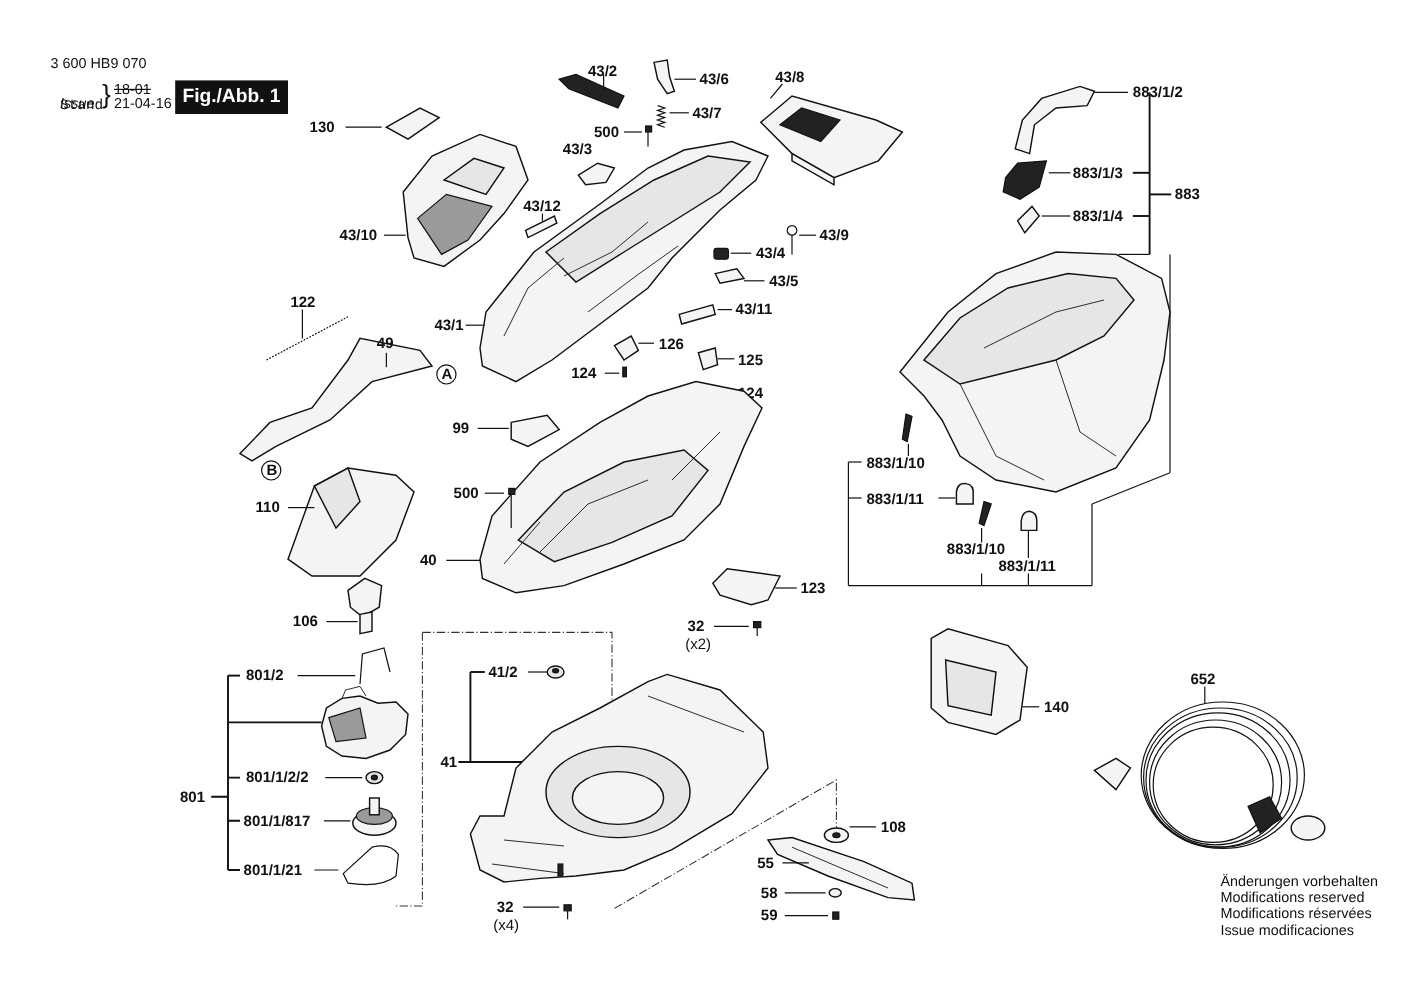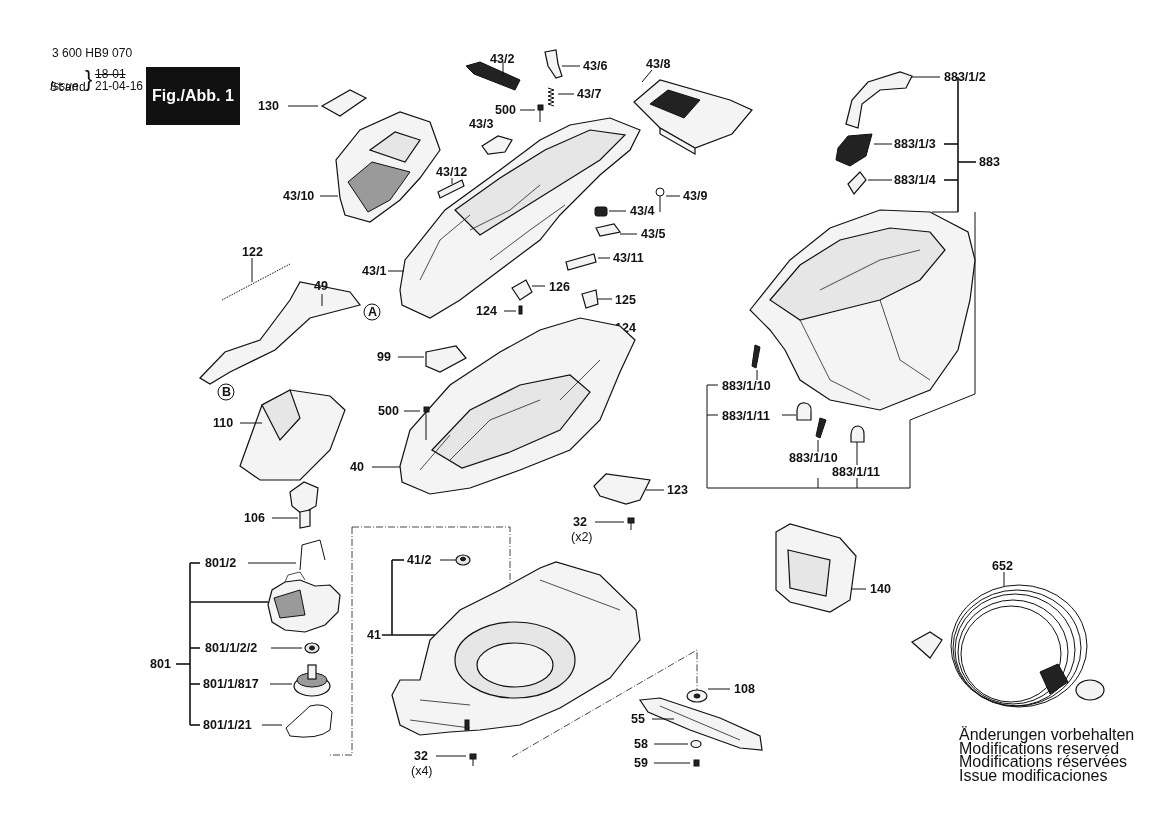--- a/index.html
+++ b/index.html
@@ -1,38 +1,38 @@
 <!DOCTYPE html>
 <html><head>
 <meta charset="utf-8">
 <style>
   html, body { margin:0; padding:0; background:#ffffff; }
   body { width:1169px; height:826px; position:relative; overflow:hidden;
          font-family:"Liberation Sans", sans-serif; color:#111; }
   .hdr { position:absolute; font-size:12px; line-height:13px; }
   .fig { position:absolute; left:146px; top:67px; background:#111; color:#fff;
-         font-weight:bold; font-size:16px; padding:20px 6px; line-height:18px; }
+         font-weight:bold; font-size:16px; padding:5px 6px; line-height:18px; }
   .strike { text-decoration: line-through; }
-  .note { position:absolute; left:959px; top:728px; font-size:16px; line-height:13.5px; }
+  .note { position:absolute; left:1017px; top:728px; font-size:12px; line-height:13.5px; }
   svg#diagram { position:absolute; left:0; top:0; }
   .lbl { font-family:"Liberation Sans", sans-serif; font-weight:bold; font-size:12.5px; fill:#111; }
   .sub { font-family:"Liberation Sans", sans-serif; font-size:12.5px; fill:#111; }
   .ln { stroke:#111; stroke-width:1; fill:none; }
   .lnb { stroke:#111; stroke-width:1.6; fill:none; }
   .dash { stroke:#333; stroke-width:0.9; fill:none; stroke-dasharray:7 2 1 2; }
   .part { fill:#f4f4f4; stroke:#111; stroke-width:1.2; }
   .part2 { fill:#e6e6e6; stroke:#111; stroke-width:1.2; }
   .dark { fill:#222; stroke:#111; stroke-width:1; }
   .grey { fill:#9a9a9a; stroke:#111; stroke-width:1; }
   .detail { fill:none; stroke:#222; stroke-width:0.8; }
 </style>
 </head>
 <body>
 
-<div class="hdr" style="left:52px;top:47px;text-align:right;">3 600 HB9 070</div>
+<div class="hdr" style="left:42px;top:47px;text-align:right;">3 600 HB9 070</div>
 <div class="hdr" style="left:50px;top:82px;font-family:Liberation Mono, monospace;">Stand</div>
 <div class="hdr" style="left:50px;top:80px;font-style:italic;">Issue</div>
 <div class="hdr" style="left:85px;top:66px;font-size:22px;line-height:26px;">}</div>
 <div class="hdr strike" style="left:95px;top:68px;">18-01</div>
 <div class="hdr" style="left:95px;top:80px;">21-04-16</div>
 <div class="fig">Fig./Abb. 1</div>
 
 <div class="note">
   <div>Änderungen vorbehalten</div>
   <div>Modifications reserved</div>

